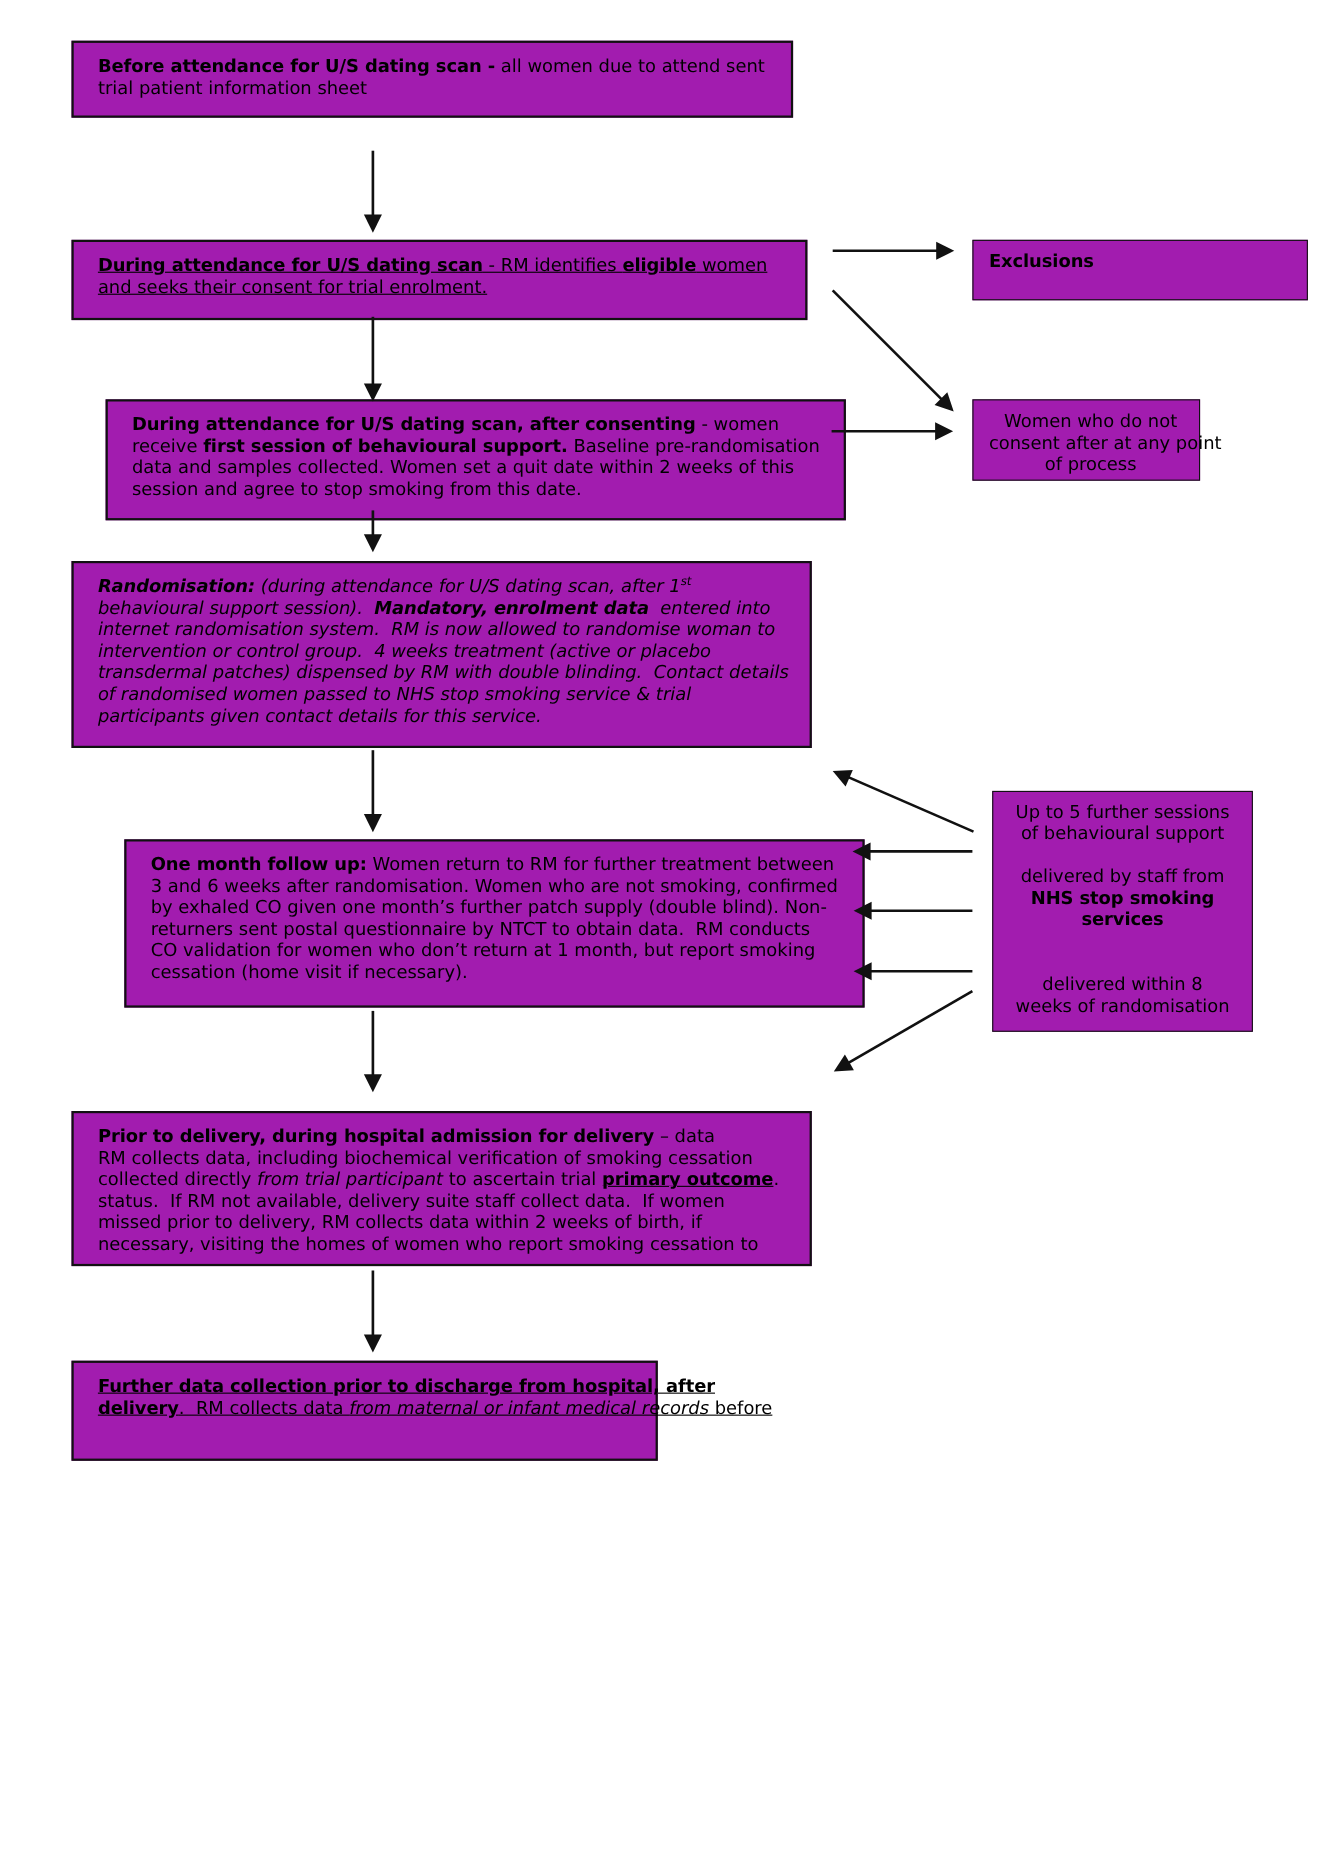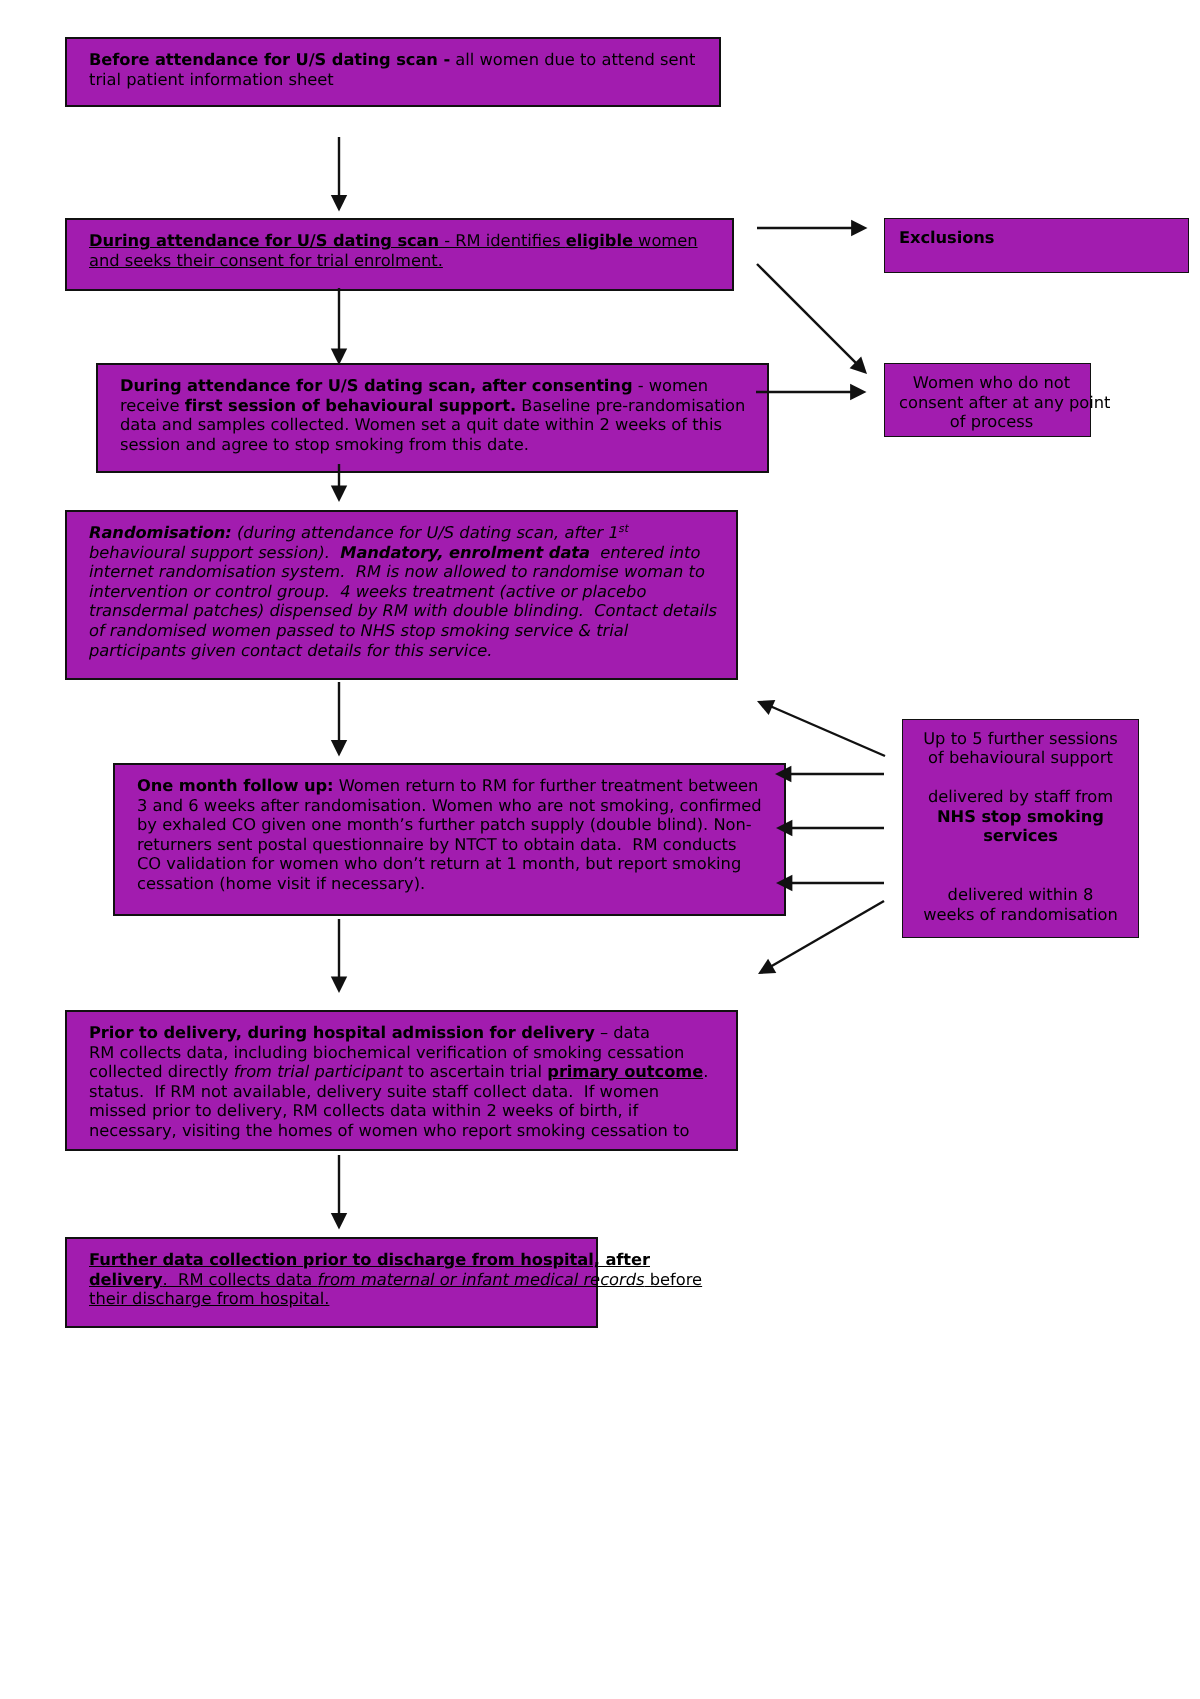--- a/index.html
+++ b/index.html
@@ -76,21 +76,20 @@
         <div class="ln">status.&nbsp; If RM not available, delivery suite staff collect data.&nbsp; If women</div>
         <div class="ln">missed prior to delivery, RM collects data within 2 weeks of birth, if</div>
         <div class="ln">necessary, visiting the homes of women who report smoking cessation to</div>
       </div>
   </div>
 
   <div class="box" id="b6" style="left:65px;top:1237px;width:533px;height:91px;padding:11.1px 0 0 22px;text-decoration:underline;">
     <div class="txt">
         <div class="ln"><b>Further data collection prior to discharge from hospital, after</b></div>
         <div class="ln"><b>delivery</b>.&nbsp; RM collects data <i>from maternal or infant medical records</i> before</div>
-        <div class="ln">their discharge from hospital.</div>
       </div>
   </div>
 
   <div class="box side" id="s0" style="left:884px;top:218px;width:305px;height:55px;padding:8.8px 6px 0 14px;">
     <div class="txt">
         <div class="ln"><b>Exclusions</b></div>
       </div>
   </div>
 
   <div class="box side" id="s1" style="left:884px;top:363px;width:207px;height:74px;padding:9.2px 6px 0 14px;text-align:center;">

